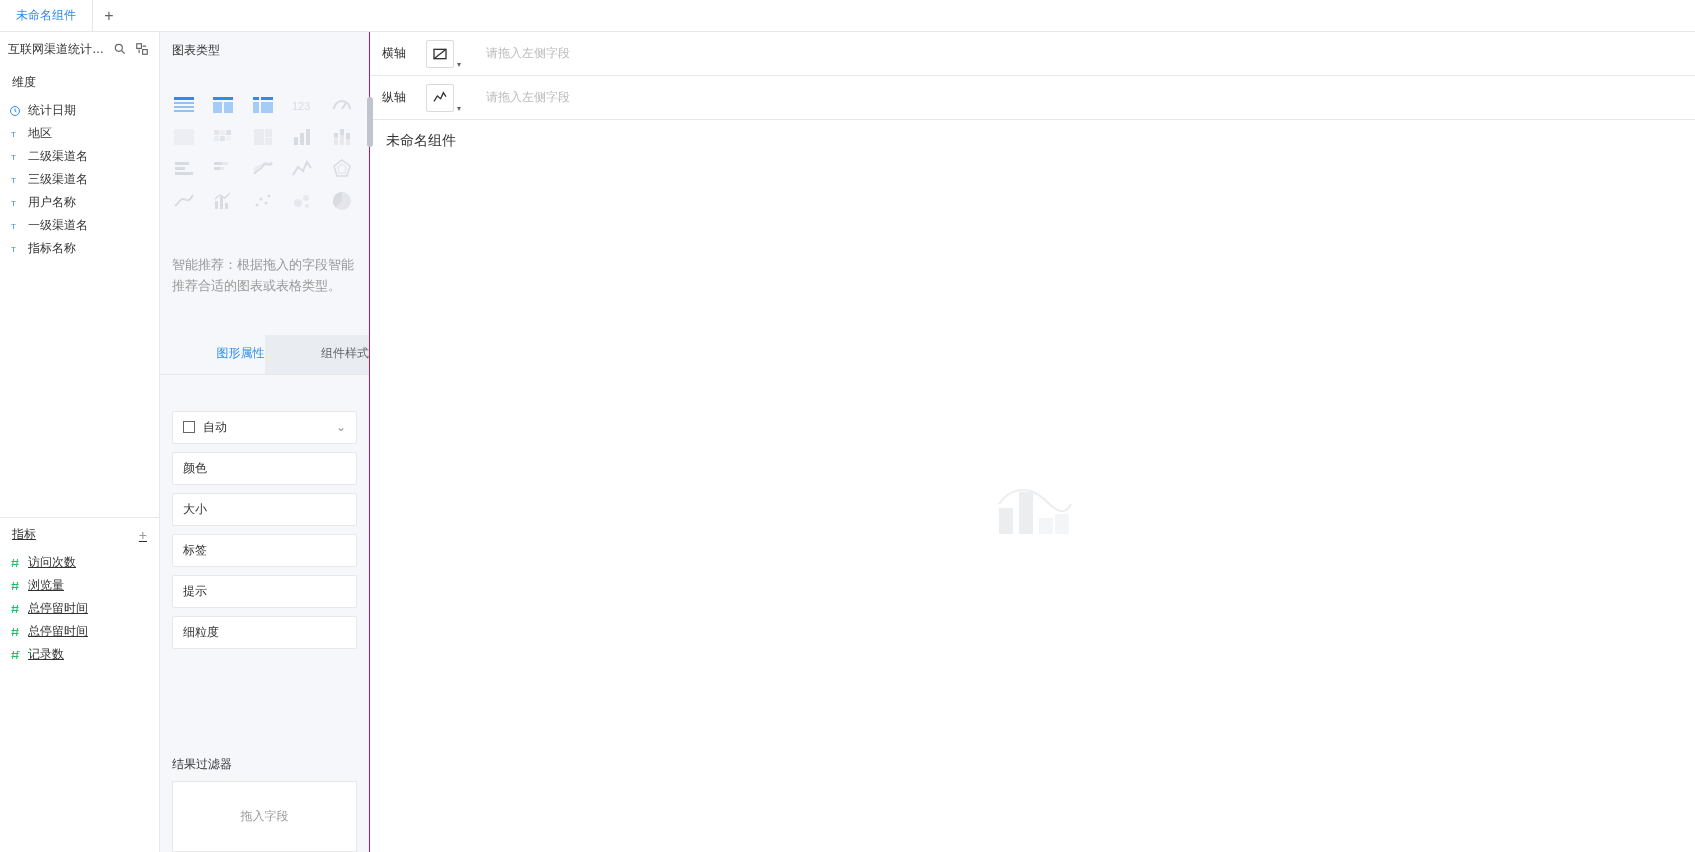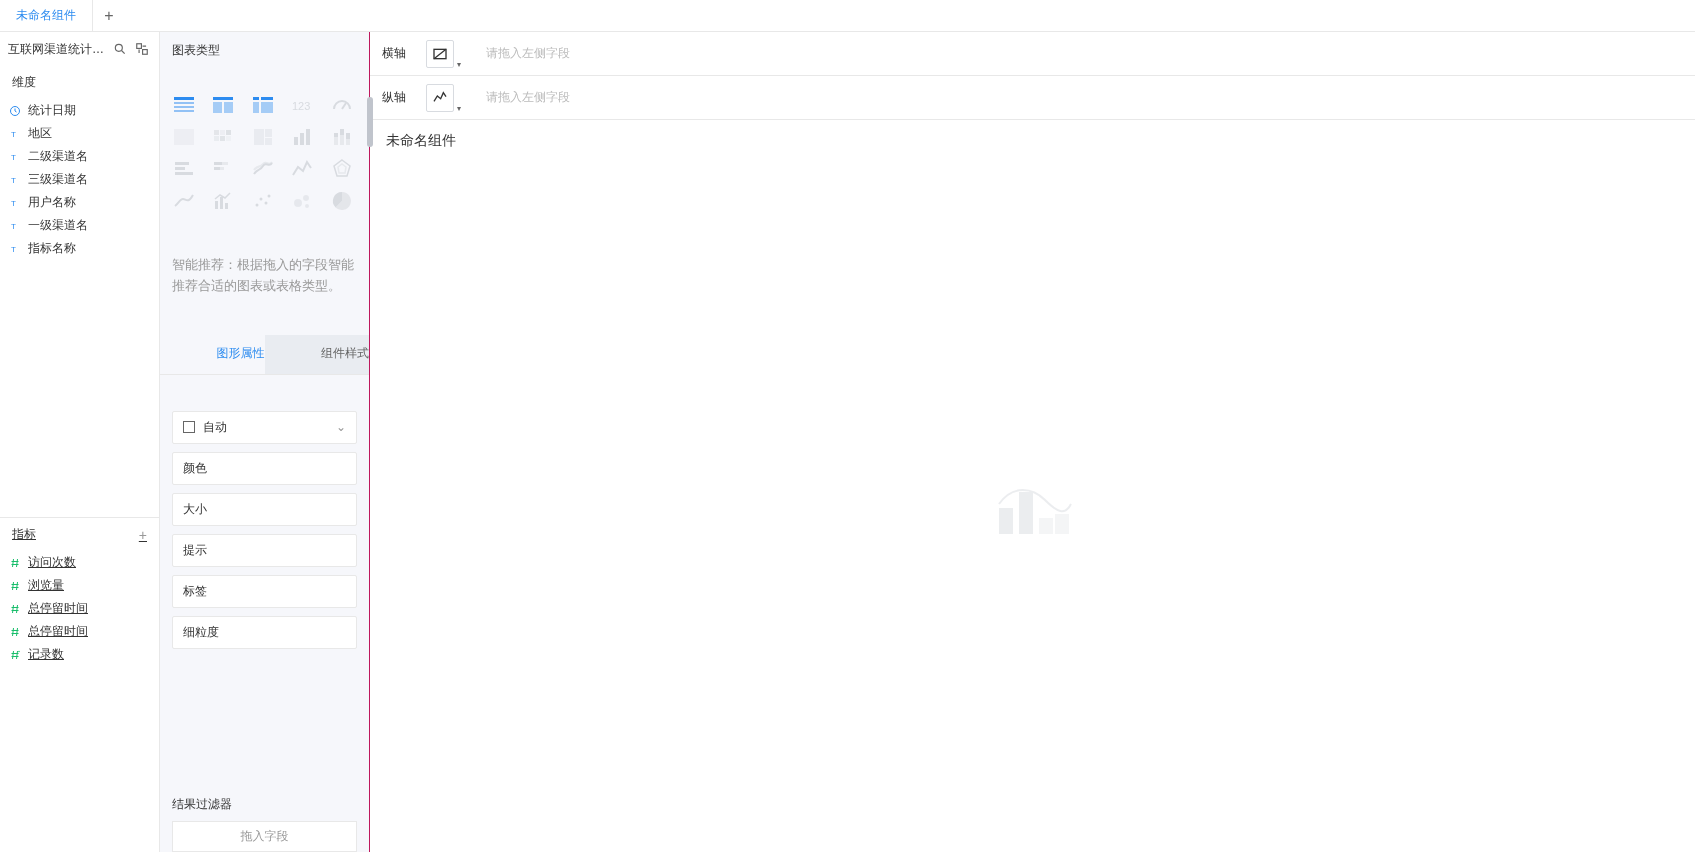--- a/index.html
+++ b/index.html
@@ -46,21 +46,21 @@
 .prop-tabs { display: flex; border-bottom: 1px solid #e8e8e8; }
 .prop-tab { flex: 1; text-align: right; padding: 10px 0; cursor: pointer; color: #666; background:#e9ecf1; }
 .prop-tab.active { color: #2d8cf0; background: #f6f7fb; border-bottom: 2px solid transparent; }
 .prop-body { padding: 8px 12px; display: flex; flex-direction: column; gap: 8px; }
 .prop-select { background: #fff; border: 1px solid #e8e8e8; border-radius: 2px; padding: 7px 10px; display: flex; align-items: center; cursor: pointer; }
 .prop-select .sq { width: 12px; height: 12px; border: 1px solid #666; margin-right: 8px; }
 .prop-select .chev { margin-left: auto; color: #999; }
 .prop-row { background: #fff; border: 1px solid #e8e8e8; border-radius: 2px; padding: 7px 10px; cursor: pointer; }
 
 .filter-section { margin-top: auto; padding: 10px 12px 0 12px; }
-.filter-drop { margin: 8px 0 0 0; background: #fff; border: 1px solid #e8e8e8; text-align: center; padding: 6px 0; color: #999; }
+.filter-drop { margin: 8px 0 0 0; background: #fff; border: 1px solid #e8e8e8; text-align: center; padding: 26px 0; color: #999; }
 
 
 .right { flex: 1; display: flex; flex-direction: column; justify-content: space-between; }
 .axis-row { display: flex; align-items: center; border-bottom: 1px solid #e8e8e8; height: 44px; padding: 0 12px; }
 .axis-label { width: 36px; color: #333; }
 .axis-icon { width: 28px; height: 28px; display: flex; align-items: center; justify-content: center; border: 1px solid #d8dbe0; border-radius: 2px; margin: 0 8px; cursor: pointer; position: relative; }
 .axis-icon svg { color: #333; width: 16px; height: 16px; }
 .axis-icon .dd { position: absolute; right: -8px; bottom: -2px; font-size: 8px; color: #666; }
 .axis-drop { flex: 1; margin-left: 16px; color: #bbb; padding: 6px 8px; }
 .canvas-title { padding: 12px 16px; color: #333; font-size: 14px; }
@@ -372,22 +372,22 @@
         <div class="prop-tab">组件样式</div>
       </div>
       <div class="prop-body">
         <div class="prop-select">
           <span class="sq"></span>
           <span>自动</span>
           <span class="chev">⌄</span>
         </div>
         <div class="prop-row">颜色</div>
         <div class="prop-row">大小</div>
+        <div class="prop-row">标签</div>
         <div class="prop-row">提示</div>
-        <div class="prop-row">标签</div>
         <div class="prop-row">细粒度</div>
       </div>
 
       <div class="filter-section">
         <div>结果过滤器</div>
         <div class="filter-drop">拖入字段</div>
       </div>
     </div>
 
     <div class="right">

